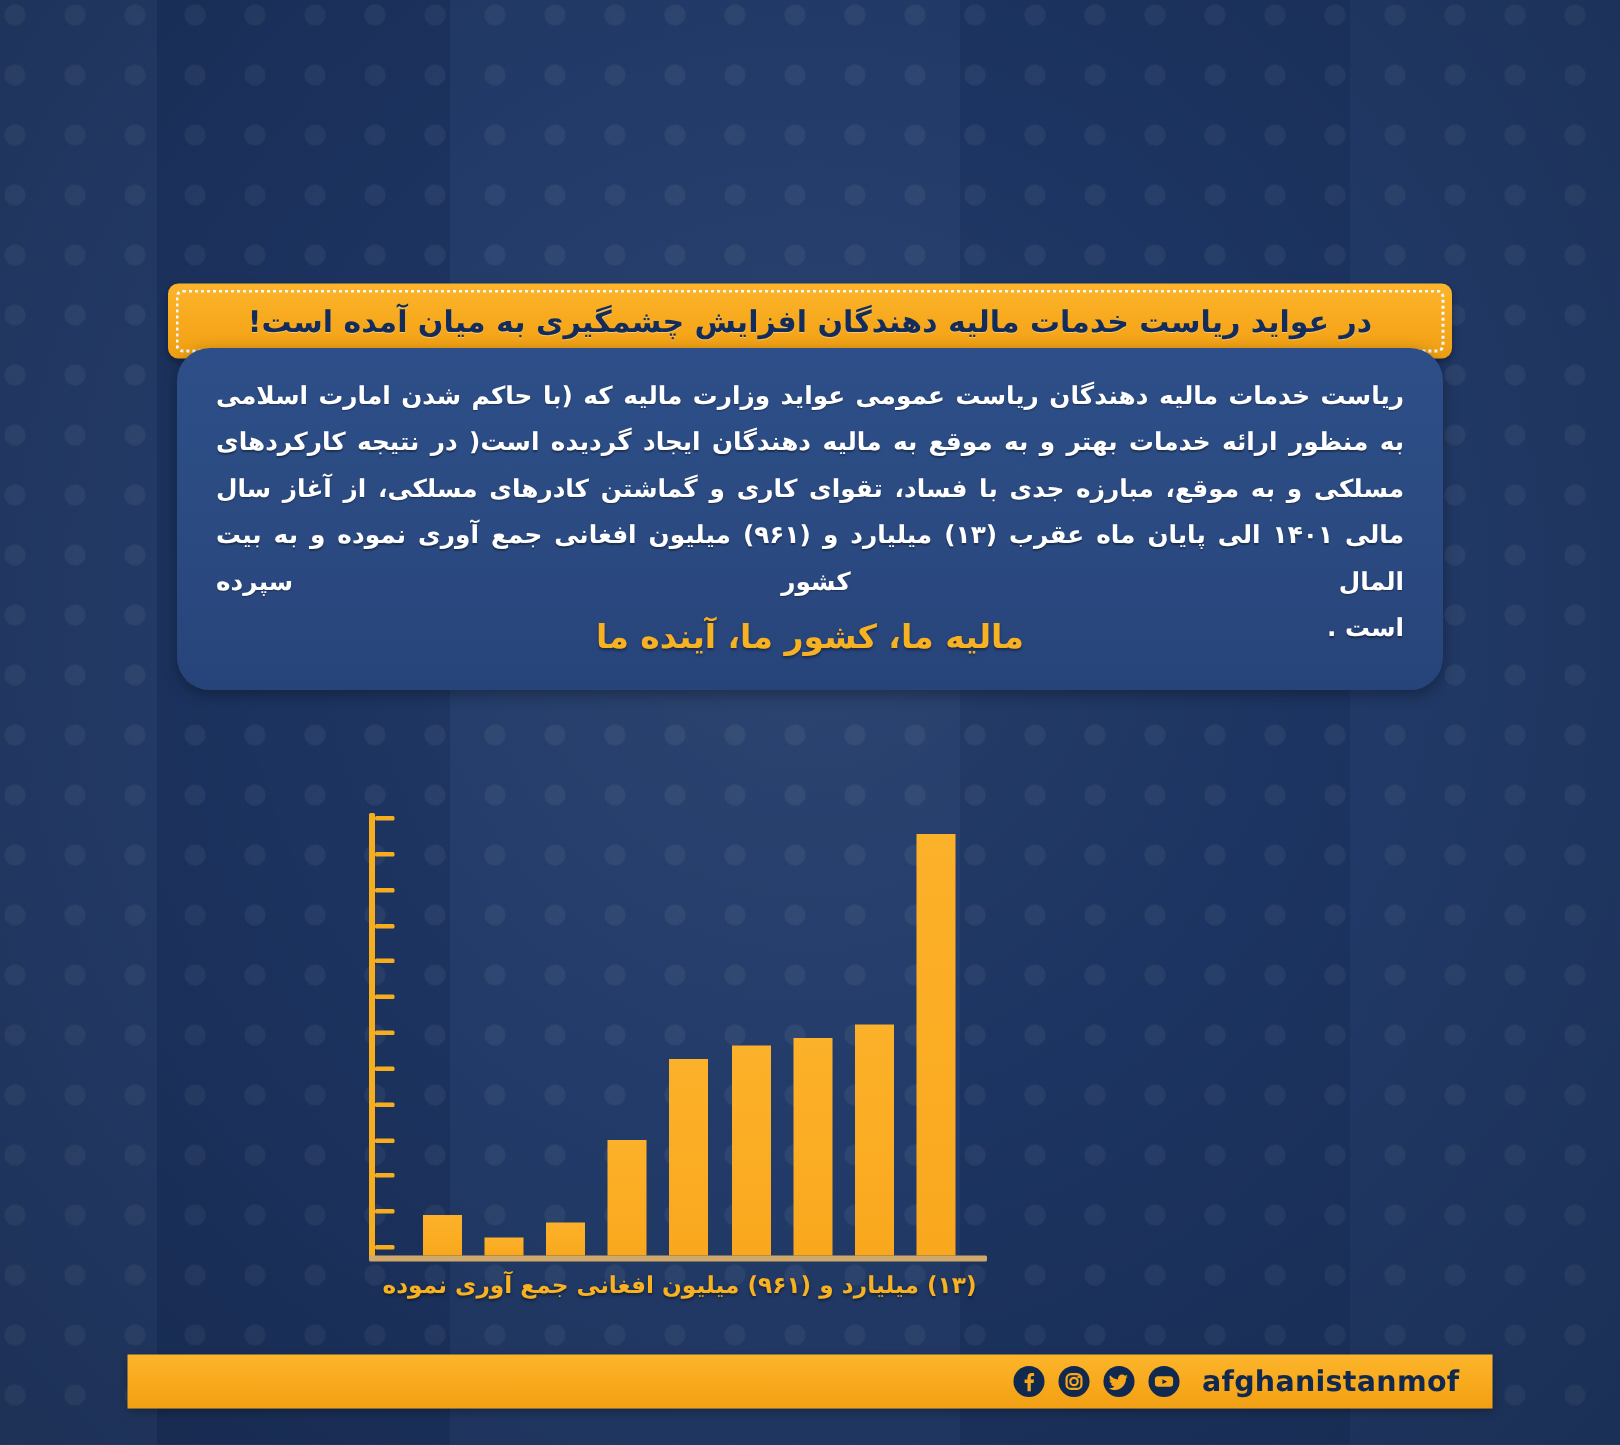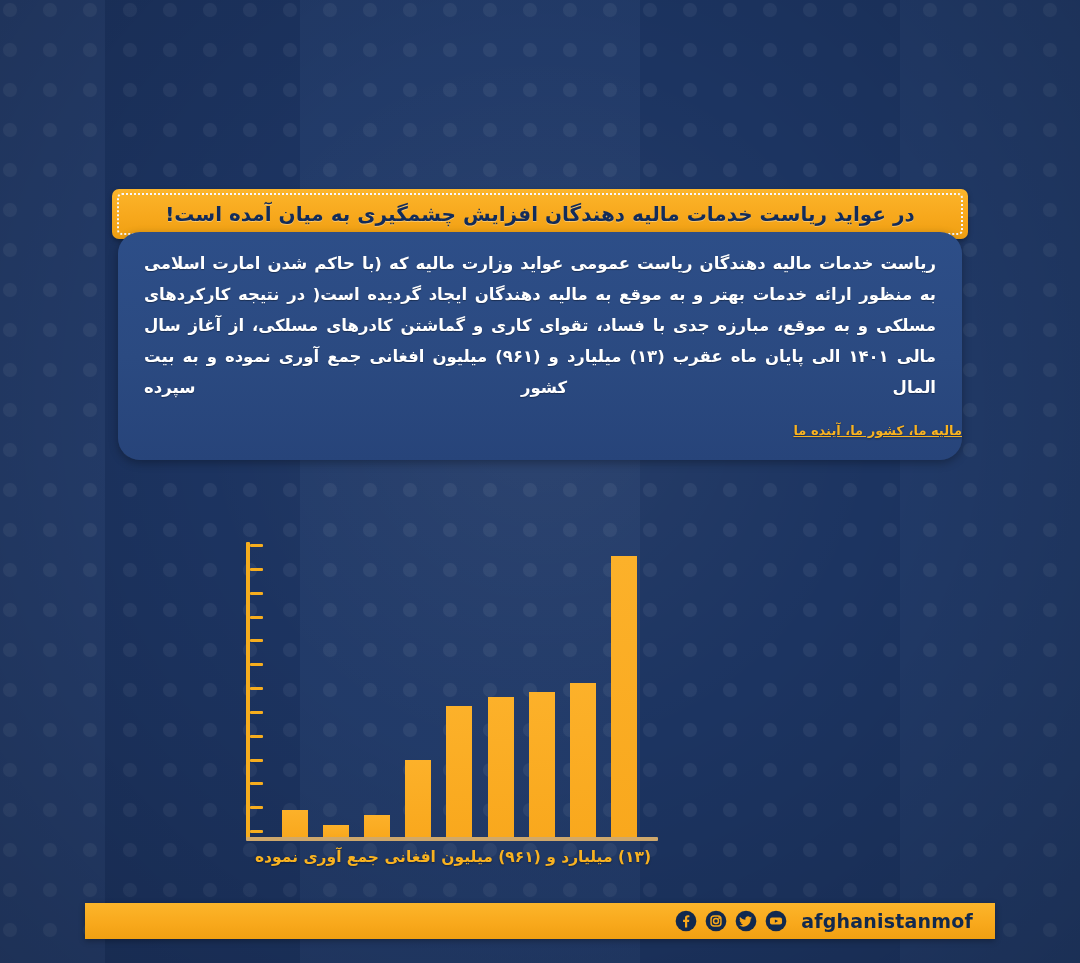--- a/index.html
+++ b/index.html
@@ -113,23 +113,22 @@
   }
   .body-text{
     position:absolute;left:26px;right:26px;top:16px;
     color:#ffffff;font-size:16.5px;font-weight:bold;line-height:31px;
     text-align:justify;text-align-last:justify;
     text-shadow:0 1px 1px rgba(0,0,0,.35);
   }
   .body-text .lastline{display:block;text-align-last:right;}
   .slogan{
     position:absolute;left:0;right:0;bottom:22px;
-    color:#f8b221;font-weight:bold;font-size:13px;
+    text-align:center;color:#f8b221;font-weight:bold;font-size:22px;
     text-shadow:0 1px 2px rgba(0,0,0,.4);
-    text-decoration:underline;
   }
 
   
   .chart{
     position:absolute;left:238px;top:540px;width:430px;height:310px;
   }
   .chart .yaxis{
     position:absolute;left:8px;top:2px;width:4px;height:298px;
     background:#f6ad1e;border-radius:1px;
   }
@@ -178,20 +177,21 @@
 
 
   <div class="banner">
     <div class="inner-dash"></div>
     <div class="banner-text">در عواید ریاست خدمات مالیه دهندگان افزایش چشمگیری به میان آمده است!</div>
   </div>
 
   <div class="panel">
     <div class="body-text">
       <span>ریاست خدمات مالیه دهندگان ریاست عمومی عواید وزارت مالیه که (با حاکم شدن امارت اسلامی به منظور ارائه خدمات بهتر و به موقع به مالیه دهندگان ایجاد گردیده است( در نتیجه کارکردهای مسلکی و به موقع، مبارزه جدی با فساد، تقوای کاری و گماشتن کادرهای مسلکی، از آغاز سال مالی ۱۴۰۱ الی پایان ماه عقرب (۱۳) میلیارد و (۹۶۱) میلیون افغانی جمع آوری نموده و به بیت المال کشور سپرده</span>
+      <span class="lastline">است .</span>
     </div>
     <div class="slogan">مالیه ما، کشور ما، آینده ما</div>
   </div>
 
   <div class="chart">
     <div class="yaxis"></div>
     <div id="ticks">
         <div class="tick" style="top: 4px;"></div>
         <div class="tick" style="top: 27.8333px;"></div>
         <div class="tick" style="top: 51.6667px;"></div>

